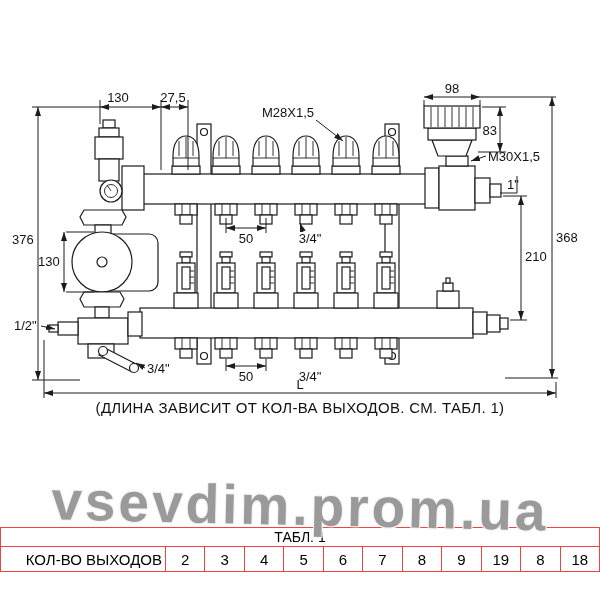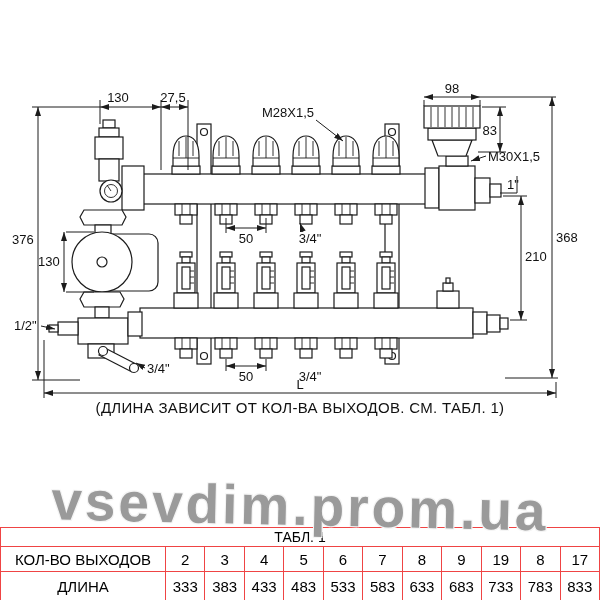--- a/index.html
+++ b/index.html
@@ -11,21 +11,21 @@
   .thin{fill:none;stroke:#1c1c1c;stroke-width:.9;}
   .dim{stroke:#1c1c1c;stroke-width:1;fill:none;}
   .watermark{position:absolute;left:-10px;width:620px;top:474px;text-align:center;font-size:55px;font-weight:700;letter-spacing:3px;color:rgba(138,138,138,.85);transform:rotate(1.3deg);white-space:nowrap;
     text-shadow:1px 1px 0 #f4f4f4,-1px -1px 0 #f4f4f4,1px -1px 0 #f4f4f4,-1px 1px 0 #f4f4f4;pointer-events:none;}
   .tblwrap{position:absolute;left:0;top:527px;width:600px;}
   table.size{border-collapse:collapse;width:600px;table-layout:fixed;font-size:15px;color:#000;}
   table.size td,table.size th{border:1px solid #ef4444;padding:0 3px;overflow:hidden;white-space:nowrap;font-weight:400;}
   tr.trow td{height:18px;text-align:center;font-size:14px;}
   tr.hrow td,tr.hrow th{height:24px;}
   tr.vrow td,tr.vrow th{height:29px;}
-  th.rlabel{text-align:center;}
+  th.rlabel{text-align:right;}
   td.num{text-align:center;}
 </style>
 </head>
 <body>
 
 <div class="stage">
 
   <svg width="600" height="470" viewBox="0 0 600 470">
     <defs>
       <marker id="arr" markerWidth="10" markerHeight="8" refX="9" refY="3" orient="auto-start-reverse" markerUnits="userSpaceOnUse">
@@ -257,35 +257,21 @@
           <td class="num">2</td>
           <td class="num">3</td>
           <td class="num">4</td>
           <td class="num">5</td>
           <td class="num">6</td>
           <td class="num">7</td>
           <td class="num">8</td>
           <td class="num">9</td>
           <td class="num">19</td>
           <td class="num">8</td>
-          <td class="num">17</td>
-        </tr>
-        <tr class="vrow">
-          <th class="rlabel">ДЛИНА</th>
-          <td class="num">333</td>
-          <td class="num">383</td>
-          <td class="num">433</td>
-          <td class="num">483</td>
-          <td class="num">533</td>
-          <td class="num">583</td>
-          <td class="num">633</td>
-          <td class="num">683</td>
-          <td class="num">733</td>
-          <td class="num">783</td>
-          <td class="num">833</td>
+          <td class="num">18</td>
         </tr>
       </tbody>
     </table>
   </div>
 
   <div class="watermark">vsevdim.prom.ua</div>
 
 </div>
 
 </body></html>

